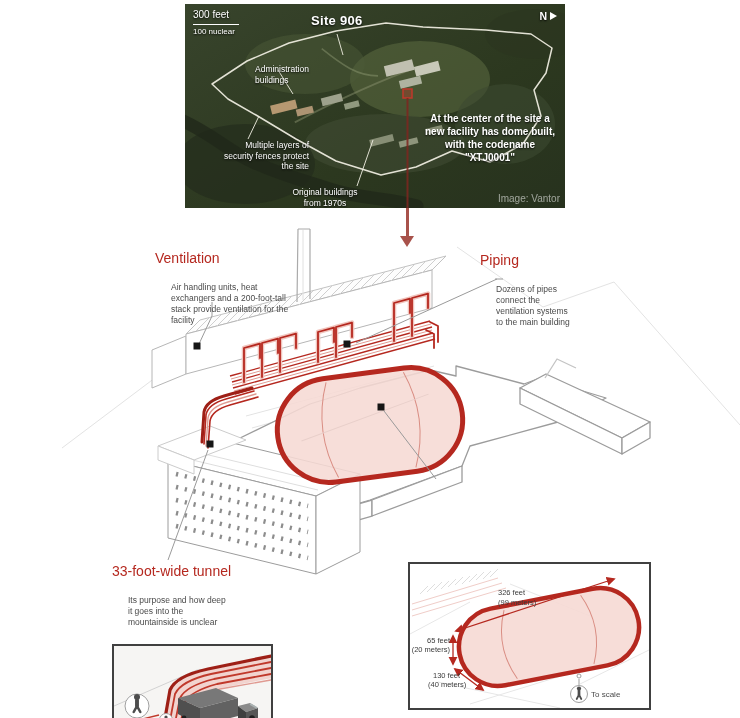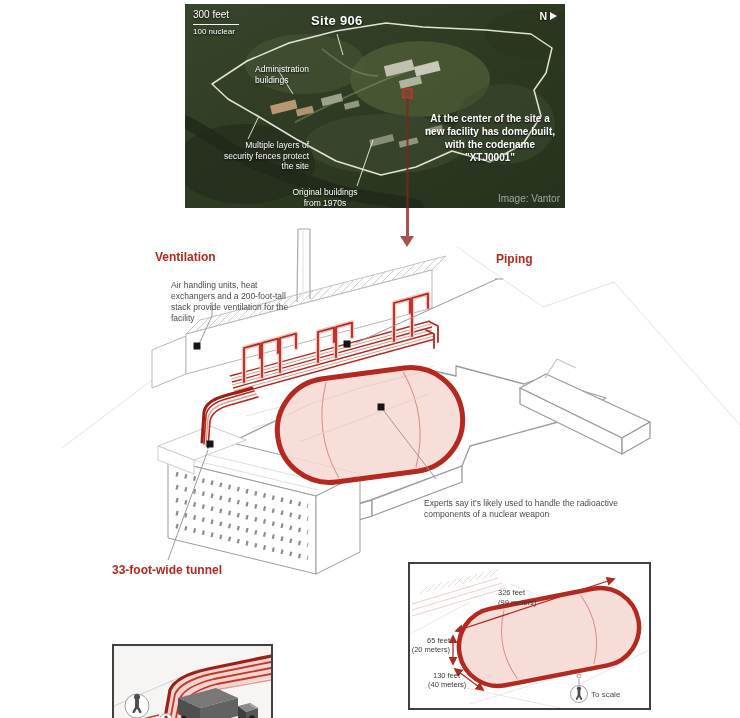--- a/index.html
+++ b/index.html
@@ -16,21 +16,21 @@
   .scale-rule{width:46px;height:1px;background:#fff;margin:2px 0;}
   .north-tri{display:inline-block;width:0;height:0;border-top:4px solid transparent;
              border-bottom:4px solid transparent;border-left:7px solid #fff;margin-left:3px;}
   .credit{font-size:10px;color:rgba(255,255,255,.55);text-shadow:none;}
   
   .arrow-line{left:406px;top:208px;width:3px;height:29px;background:#a8524b;}
   .arrow-head{left:400px;top:236px;width:0;height:0;border-left:7.5px solid transparent;
               border-right:7.5px solid transparent;border-top:11px solid #a8524b;}
   
   .callout{position:absolute;}
-  .callout h3{margin:0 0 1px 0;font-size:12px;font-weight:bold;color:#b5281f;white-space:nowrap;}
+  .callout h3{margin:0 0 1px 0;font-size:14px;font-weight:normal;color:#b5281f;white-space:nowrap;}
   .callout p{margin:16px;font-size:8.5px;line-height:1.3;color:#4a4a4a;}
   
   .inset{position:absolute;border:2px solid #404040;background:#fbfaf9;box-sizing:border-box;margin-top:44px;}
   svg{display:block;}
 </style>
 </head>
 <body>
 <div id="stage">
 
 <div id="sat" class="abs">
@@ -227,30 +227,31 @@
     <rect x="377.5" y="403.5" width="7" height="7"></rect>
     <rect x="206.5" y="440.5" width="7" height="7"></rect>
   </g>
 </svg>
 
 <div class="callout" style="left:155px;top:250px;width:152px">
   <h3>Ventilation</h3>
   <p>Air handling units, heat exchangers and a 200-foot-tall stack provide ventilation for the facility</p>
 </div>
 
-<div class="callout" style="left:496px;top:252px;width:110px">
+<div class="callout" style="left:480px;top:252px;width:110px">
   <h3>Piping</h3>
+  <p>Dozens of pipes connect the ventilation systems to the main building</p>
 </div>
 
 <div class="callout" style="left:408px;top:482px;width:230px">
-  <p style="width:222px">Experts say it's likely used to handle the radioactive components of a nuclear weapon</p>
 </div>
 
 <div class="callout" style="left:112px;top:563px;width:136px">
   <h3>33-foot-wide tunnel</h3>
+  <p>Its purpose and how deep it goes into the mountainside is unclear</p>
 </div>
 
 <div class="inset" style="left:112px;top:600px;width:161px;height:110px;background:#f6f5f3">
   <svg width="157" height="106" viewBox="0 0 157 106">
     <g stroke="#d2d2d2" fill="none">
       <path d="M0,60 L83,24 L157,19"></path>
       <path d="M0,90 L56,75 L157,98"></path>
     </g>
     <path d="M0,80 L45,69" stroke="#c0392b" stroke-width="1.4" fill="none"></path>
     <g fill="none" stroke-linecap="round">

